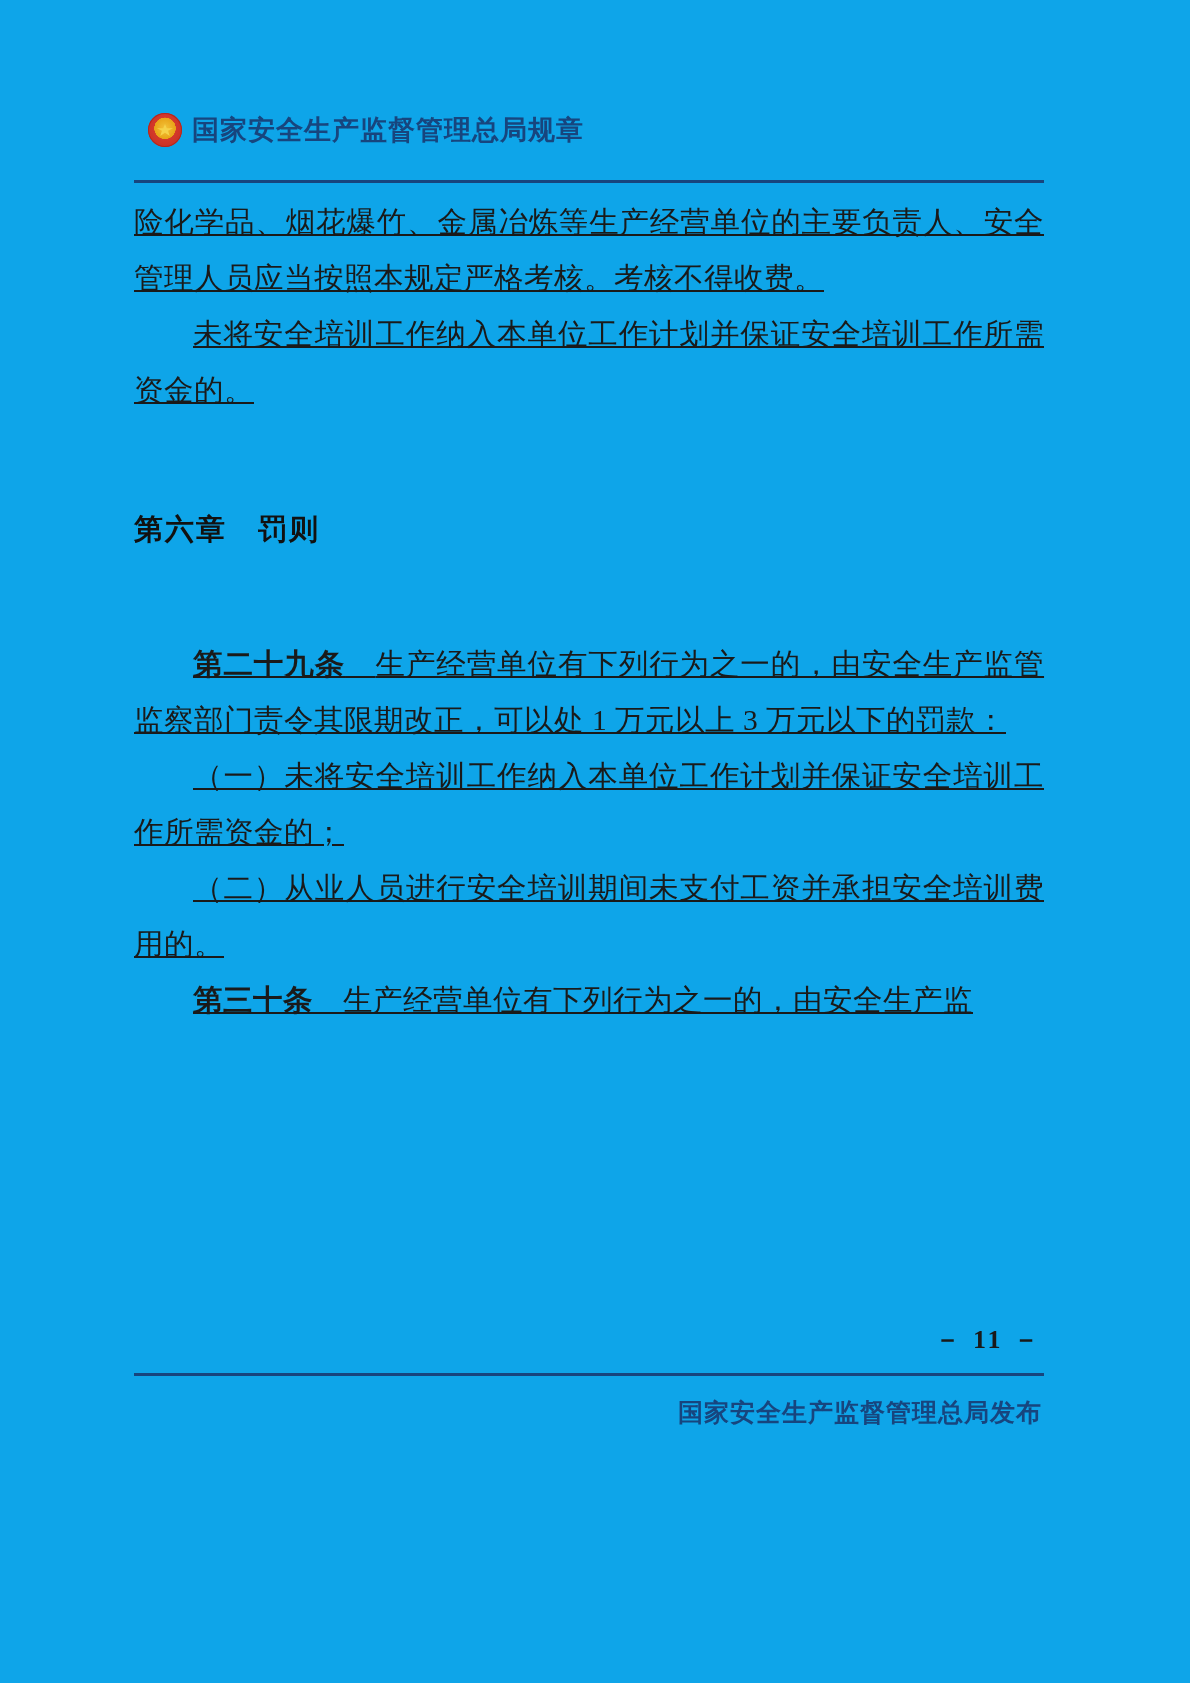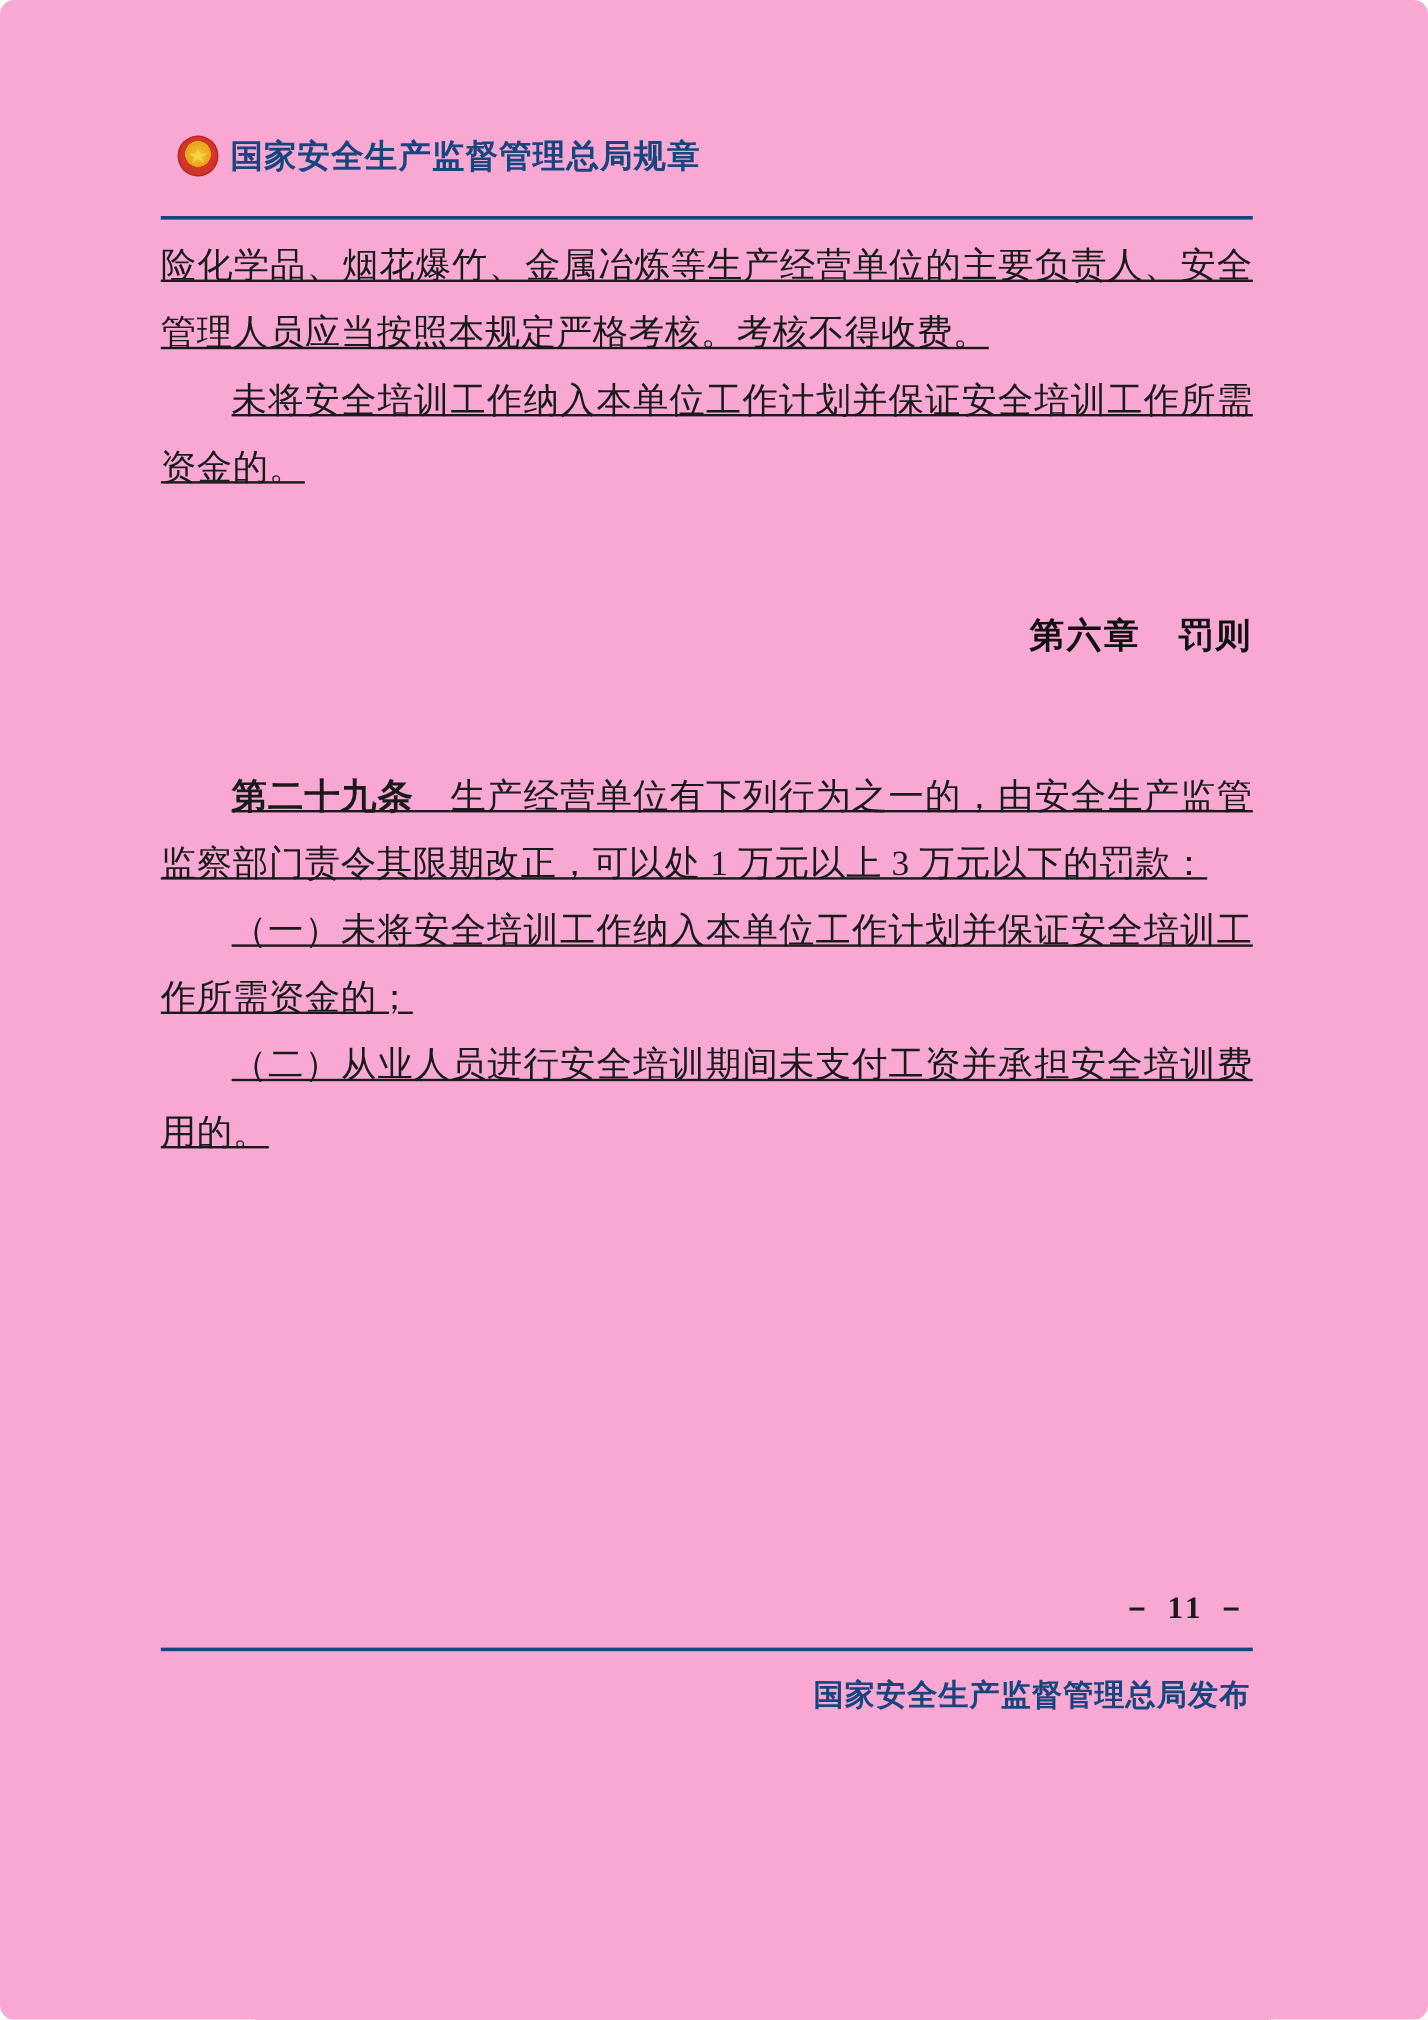--- a/index.html
+++ b/index.html
@@ -4,25 +4,24 @@
 <style>
   html, body {
     margin: 0;
     padding: 0;
     background: #ffffff;
   }
   .page {
     position: relative;
     width: 1190px;
     height: 1683px;
-    background: #f9a8d4;
+    background: #0ea5e9;
     font-family: "Liberation Serif", serif;
     box-sizing: border-box;
     overflow: hidden;
-    border-radius: 12px;
   }
 
   
   .header {
     position: absolute;
     left: 148px;
     top: 112px;
     width: 894px;
     display: flex;
     align-items: center;
@@ -82,21 +81,21 @@
     letter-spacing: 0.5px;
     text-decoration: underline;
   }
   .indent {
     text-indent: 2em;
   }
   .bold-lead {
     font-weight: bold;
   }
   .chapter-title {
-    text-align: right;
+    text-align: left;
     font-family: "Liberation Sans", sans-serif;
     font-weight: bold;
     font-size: 29px;
     color: #111111;
     letter-spacing: 2px;
     margin: 0;
     padding: 0;
   }
   .spacer-lg { height: 92px; }
   .spacer-md { height: 86px; }
@@ -156,20 +155,21 @@
     <p class="chapter-title">第六章　罚则</p>
 
     <div class="spacer-md"></div>
 
     <p class="para indent"><span class="bold-lead">第二十九条</span>　<span>生产经营单位有下列行为之一的，由安全生产监管监察部门责令其限期改正，可以处 1 万元以上 3 万元以下的罚款：</span></p>
 
     <p class="para indent">（一）未将安全培训工作纳入本单位工作计划并保证安全培训工作所需资金的；</p>
 
     <p class="para indent">（二）从业人员进行安全培训期间未支付工资并承担安全培训费用的。</p>
 
+    <p class="para indent"><span class="bold-lead">第三十条</span>　<span>生产经营单位有下列行为之一的，由安全生产监</span></p>
 
   </div>
 
   <div class="page-number">－ 11 －</div>
   <div class="rule-bottom"></div>
   <div class="footer-title">国家安全生产监督管理总局发布</div>
 
 </div>
 
 </body></html>

